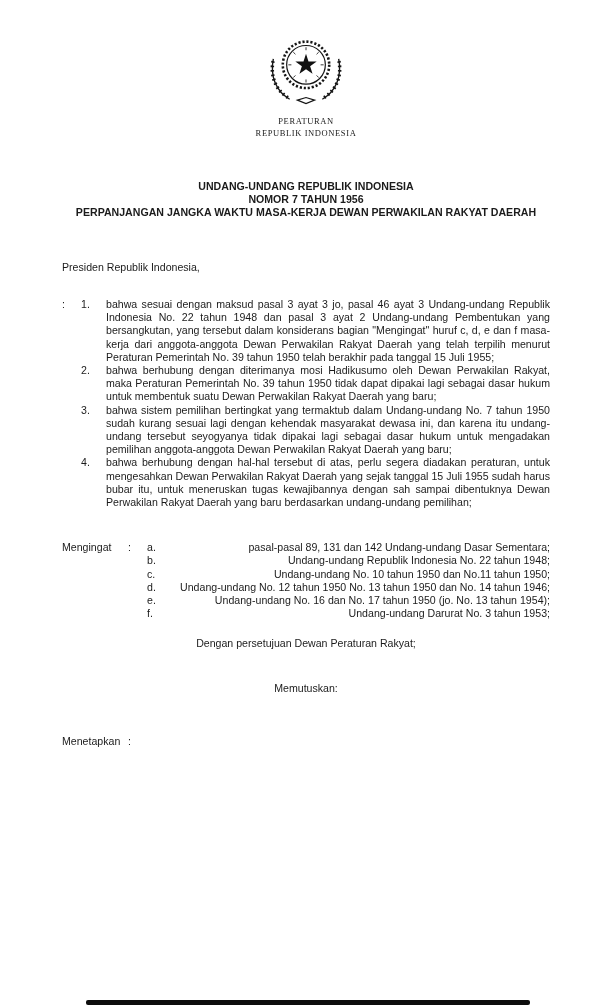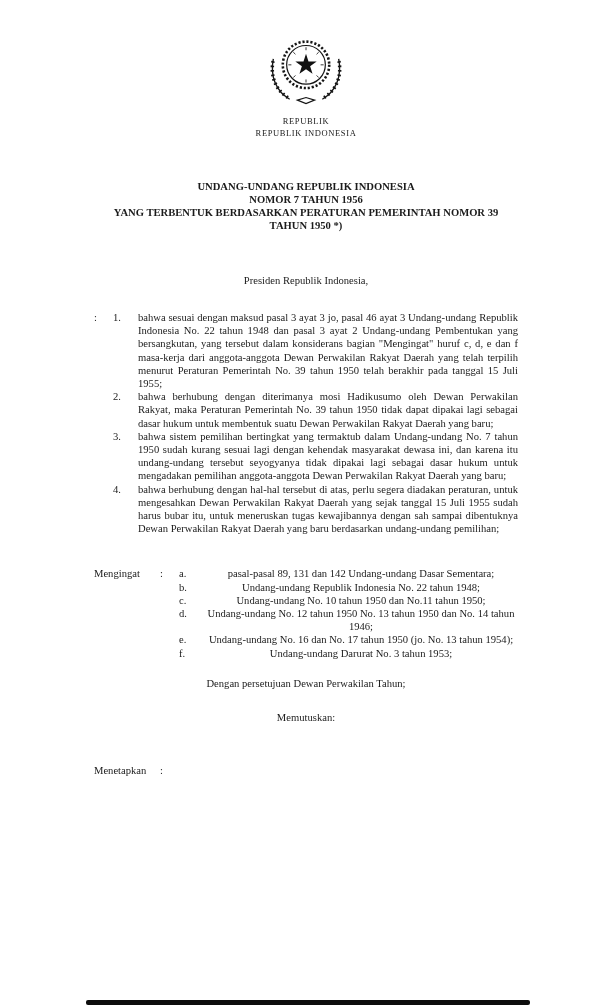--- a/index.html
+++ b/index.html
@@ -7,21 +7,21 @@
     position: relative;
     width: 612px;
     height: 1008px;
     margin: 0 auto;
     background: #ffffff;
     font-family: "Liberation Sans", sans-serif;
     color: #1b1b1b;
     overflow: hidden;
     box-sizing: border-box;
   }
-  .content { padding: 0 94px; font-family: Liberation Serif, serif; }
+  .content { padding: 0 62px; }
 
   
   .seal-wrap { text-align: center; padding-top: 30px; }
   .seal-wrap svg { display: inline-block; }
   .org-name {
     text-align: center;
     font-family: "Liberation Serif", serif;
     font-size: 8.5px;
     line-height: 10px;
     letter-spacing: 0.6px;
@@ -32,50 +32,49 @@
   .doc-title {
     margin-top: 42px;
     text-align: center;
     font-weight: bold;
     font-size: 10.6px;
     line-height: 13px;
   }
 
   .opening-line {
     margin-top: 42px;
-    text-align: center;
     font-size: 10.6px;
     line-height: 13px;
   }
 
   
   .clause {
     display: flex;
     font-size: 10.6px;
     line-height: 13.2px;
   }
   .clause.menimbang  { margin-top: 24px; }
   .clause.mengingat  { margin-top: 32px; }
   .clause.menetapkan { margin-top: 40px; }
   .clause-label { width: 66px; flex: none; }
   .clause-colon { width: 19px; flex: none; }
   .clause-body  { flex: 1; }
 
   .item { display: flex; }
   .item-marker { width: 25px; flex: none; }
   .item-text { flex: 1; text-align: justify; }
-  .item-text.nojust { text-align: center; }
+  .item-text.nojust { text-align: right; }
 
   .centered-line {
     text-align: center;
     font-size: 10.6px;
     line-height: 13px;
   }
   .agreement  { margin-top: 17px; }
-  .memutuskan { margin-top: 21px; }
+  .memutuskan { margin-top: 32px; }
 
   .enactment-text { text-align: justify; }
 
   
   .scan-artifact {
     position: absolute;
     left: 86px;
     right: 82px;
     bottom: 3px;
     height: 5px;
@@ -107,30 +106,30 @@
         <line x1="70.5" y1="40" x2="67" y2="40"></line>
         <line x1="64.8" y1="54.8" x2="62.3" y2="52.3"></line>
         <line x1="50" y1="60.5" x2="50" y2="57"></line>
         <line x1="35.2" y1="54.8" x2="37.7" y2="52.3"></line>
         <line x1="29.5" y1="40" x2="33" y2="40"></line>
         <line x1="35.2" y1="25.2" x2="37.7" y2="27.7"></line>
       </g>
 
       <path d="M50,27 L52.9,36 L62.4,36 L54.8,41.5 L57.6,50.5 L50,45 L42.4,50.5 L45.2,41.5 L37.6,36 L47.1,36 Z" fill="#111111"></path>
     </svg>
-    <div class="org-name">REPUBLIK</div>
+    <div class="org-name">PERATURAN</div>
     <div class="org-name">REPUBLIK INDONESIA</div>
   </div>
 
   <div class="content">
 
     <div class="doc-title">
       <div>UNDANG-UNDANG REPUBLIK INDONESIA</div>
       <div>NOMOR 7 TAHUN 1956</div>
-      <div>YANG TERBENTUK BERDASARKAN PERATURAN PEMERINTAH NOMOR 39 TAHUN 1950 *)</div>
+      <div>PERPANJANGAN JANGKA WAKTU MASA-KERJA DEWAN PERWAKILAN RAKYAT DAERAH</div>
     </div>
 
     <div class="opening-line">Presiden Republik Indonesia,</div>
 
     <div class="clause menimbang">
       <div class="clause-colon">:</div>
       <div class="clause-body">
         <div class="item">
           <span class="item-marker">1.</span>
           <span class="item-text">bahwa sesuai dengan maksud pasal 3 ayat 3 jo, pasal 46 ayat 3 Undang-undang Republik Indonesia No. 22 tahun 1948 dan pasal 3 ayat 2 Undang-undang Pembentukan yang bersangkutan, yang tersebut dalam konsiderans bagian "Mengingat" huruf c, d, e dan f masa-kerja dari anggota-anggota Dewan Perwakilan Rakyat Daerah yang telah terpilih menurut Peraturan Pemerintah No. 39 tahun 1950 telah berakhir pada tanggal 15 Juli 1955;</span>
@@ -174,21 +173,21 @@
           <span class="item-marker">e.</span>
           <span class="item-text nojust">Undang-undang No. 16 dan No. 17 tahun 1950 (jo. No. 13 tahun 1954);</span>
         </div>
         <div class="item">
           <span class="item-marker">f.</span>
           <span class="item-text nojust">Undang-undang Darurat No. 3 tahun 1953;</span>
         </div>
       </div>
     </div>
 
-    <div class="centered-line agreement">Dengan persetujuan Dewan Perwakilan Tahun;</div>
+    <div class="centered-line agreement">Dengan persetujuan Dewan Peraturan Rakyat;</div>
 
     <div class="centered-line memutuskan">Memutuskan:</div>
 
     <div class="clause menetapkan">
       <div class="clause-label">Menetapkan</div>
       <div class="clause-colon">:</div>
     </div>
 
   </div>
 

